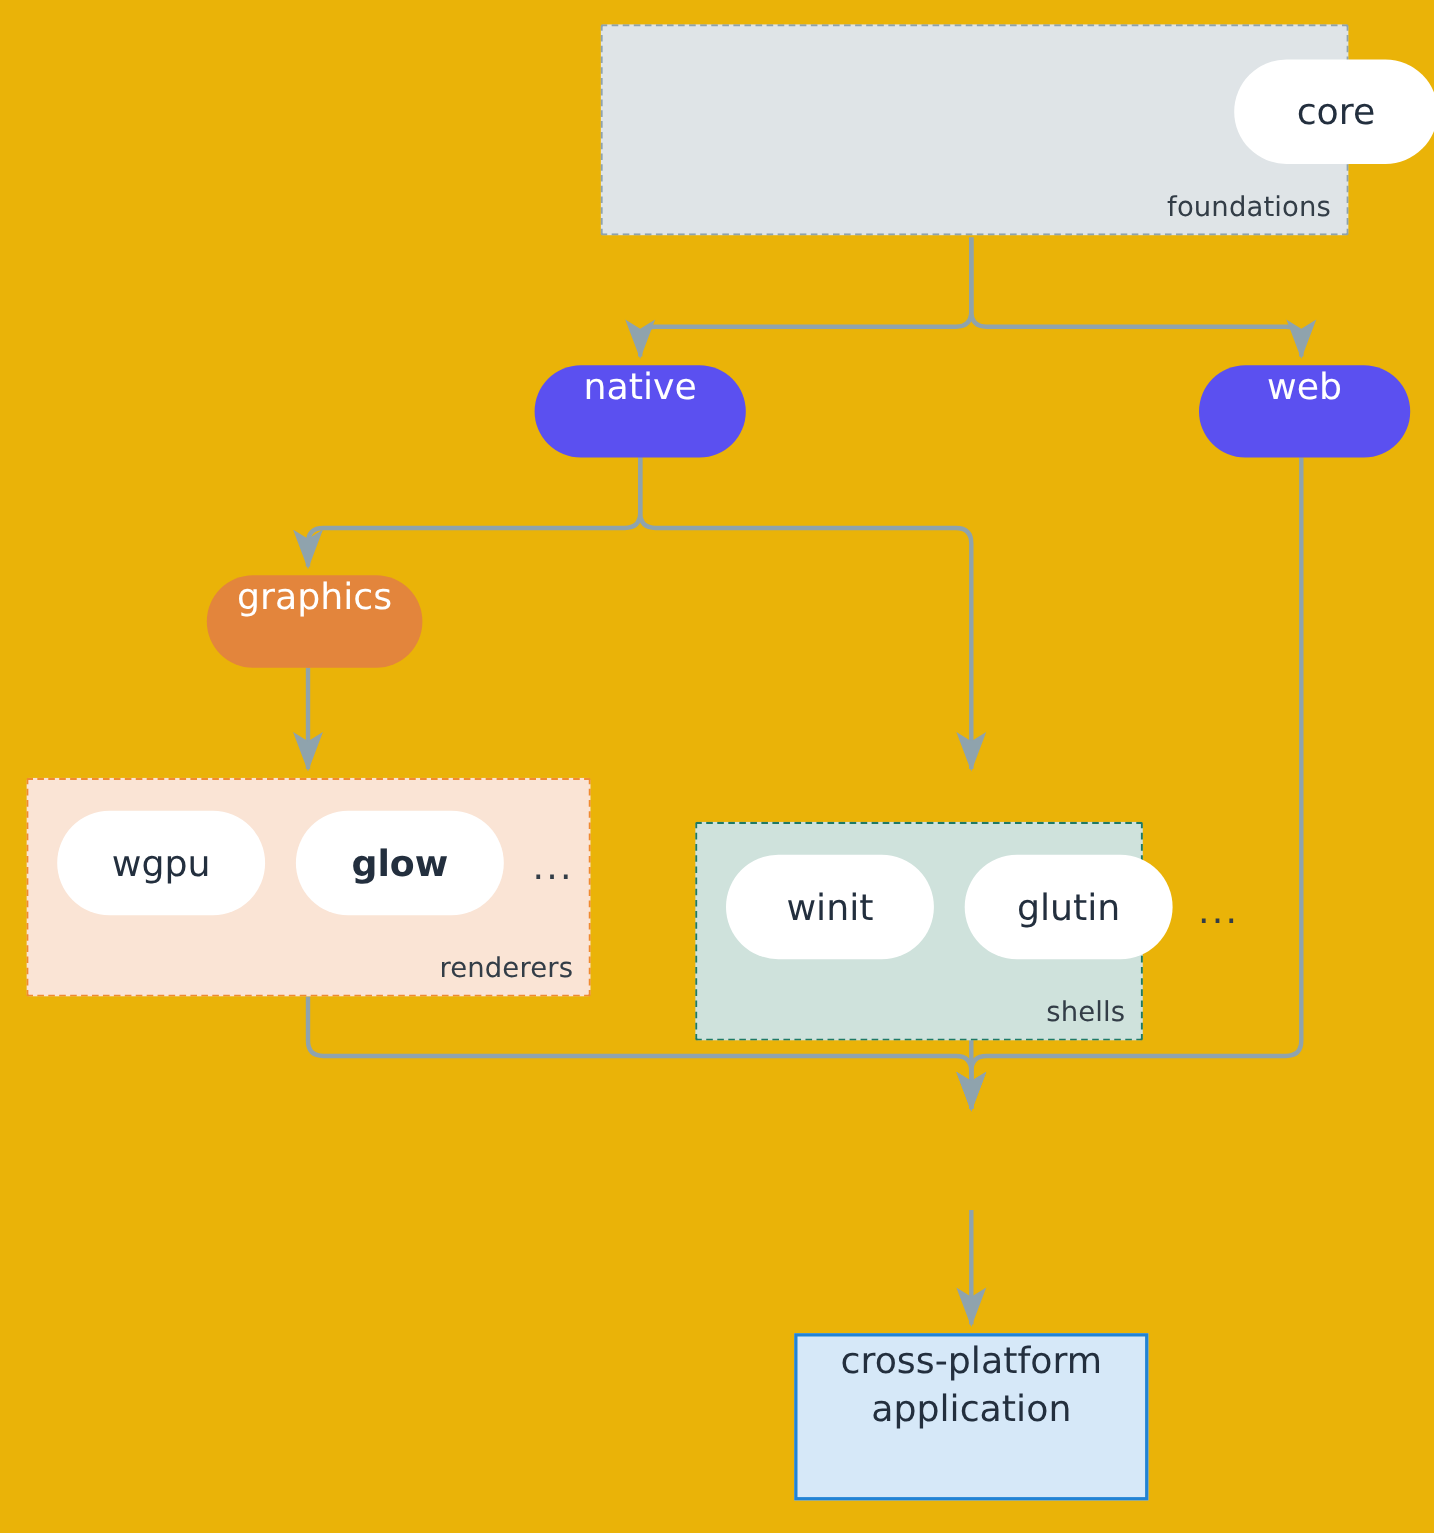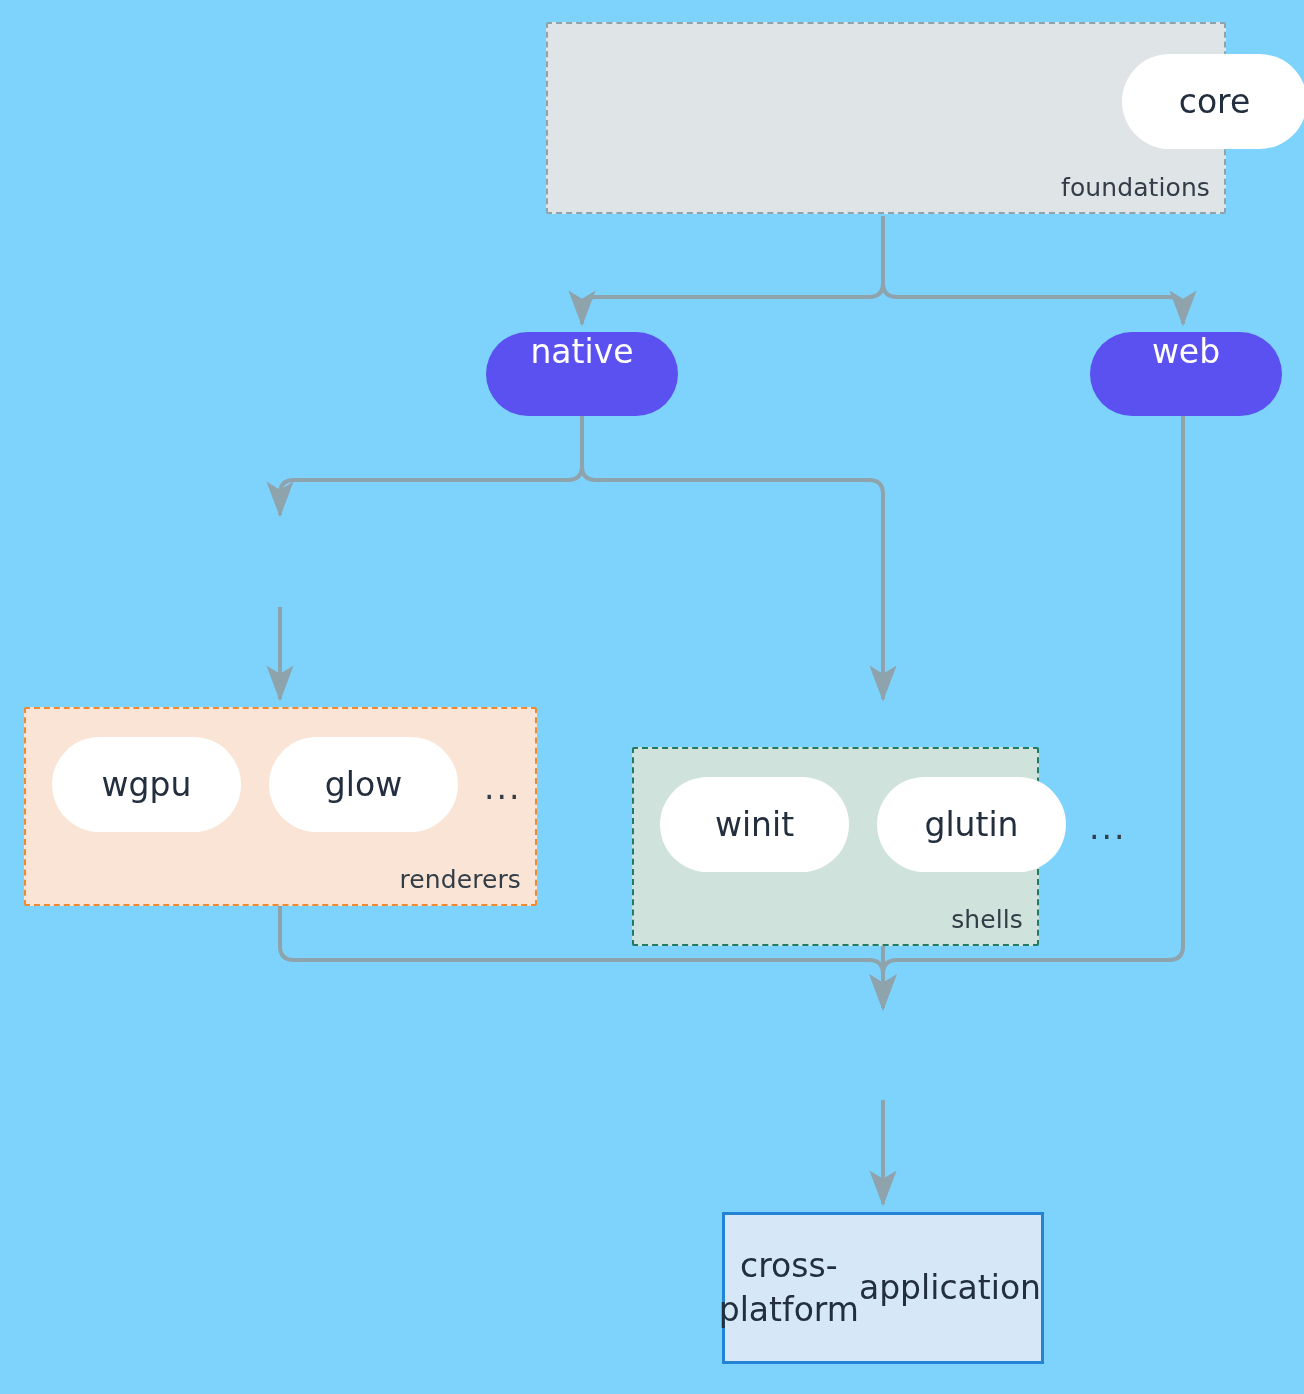--- a/index.html
+++ b/index.html
@@ -5,21 +5,21 @@
 <style>
   html, body {
     margin: 0;
     padding: 0;
     background: #000000;
   }
   #canvas {
     position: relative;
     width: 1304px;
     height: 1394px;
-    background: #7dd3fc;
+    background: #eab308;
     overflow: hidden;
     font-family: "DejaVu Sans", "Liberation Sans", sans-serif;
   }
   #edge-layer {
     position: absolute;
     left: 0;
     top: 0;
     width: 1304px;
     height: 1394px;
     pointer-events: none;
@@ -108,22 +108,23 @@
   .stadium-graphics { left: 188px; top: 523px; width: 196px; height: 84px;  background: #e3853c; }
   .stadium-iced   { left: 788px;  top: 1016px; width: 192px; height: 84px;  background: #2383d4; }
 
   
   .rect-box {
     position: absolute;
     box-sizing: border-box;
     background: #d6e8f8;
     border: 3px solid #2383d4;
     display: flex;
+    flex-direction: column;
     align-items: center;
-    justify-content: flex-end;
+    justify-content: flex-start;
     color: #232f3e;
     font-size: 33px;
     line-height: 1.32;
     text-align: center;
   }
   .rect-app { left: 722px; top: 1212px; width: 322px; height: 152px; }
 </style>
 </head>
 <body>
 
@@ -164,21 +165,21 @@
         <span>core</span>
       </div>
 
       <div class="cluster-label">foundations</div>
     </div>
 
     <div class="cluster cluster-renderers">
       <div class="pill" style="left:26px; top:28px; width:189px; height:95px;text-align:center;">
         <span>wgpu</span>
       </div>
-      <div class="pill" style="left:243px; top:28px; width:189px; height:95px;">
+      <div class="pill" style="left:243px; top:28px; width:189px; height:95px;font-weight:bold;">
         <span>glow</span>
       </div>
       <div class="ellipsis" style="left:458px; top:62px;">...</div>
       <div class="cluster-label">renderers</div>
     </div>
 
     <div class="cluster cluster-shells">
       <div class="pill" style="left:26px; top:28px; width:189px; height:95px;">
         <span>winit</span>
       </div>
@@ -188,20 +189,23 @@
       <div class="ellipsis" style="left:455px; top:62px;">...</div>
       <div class="cluster-label">shells</div>
     </div>
 
     <div class="stadium stadium-native">
       <span>native</span>
     </div>
     <div class="stadium stadium-web">
       <span>web</span>
     </div>
+    <div class="stadium stadium-graphics">
+      <span>graphics</span>
+    </div>
 
     <div class="rect-box rect-app">
       <span>cross-platform</span>
       <span>application</span>
     </div>
 
   </div>
 </div>
 
 </body></html>

